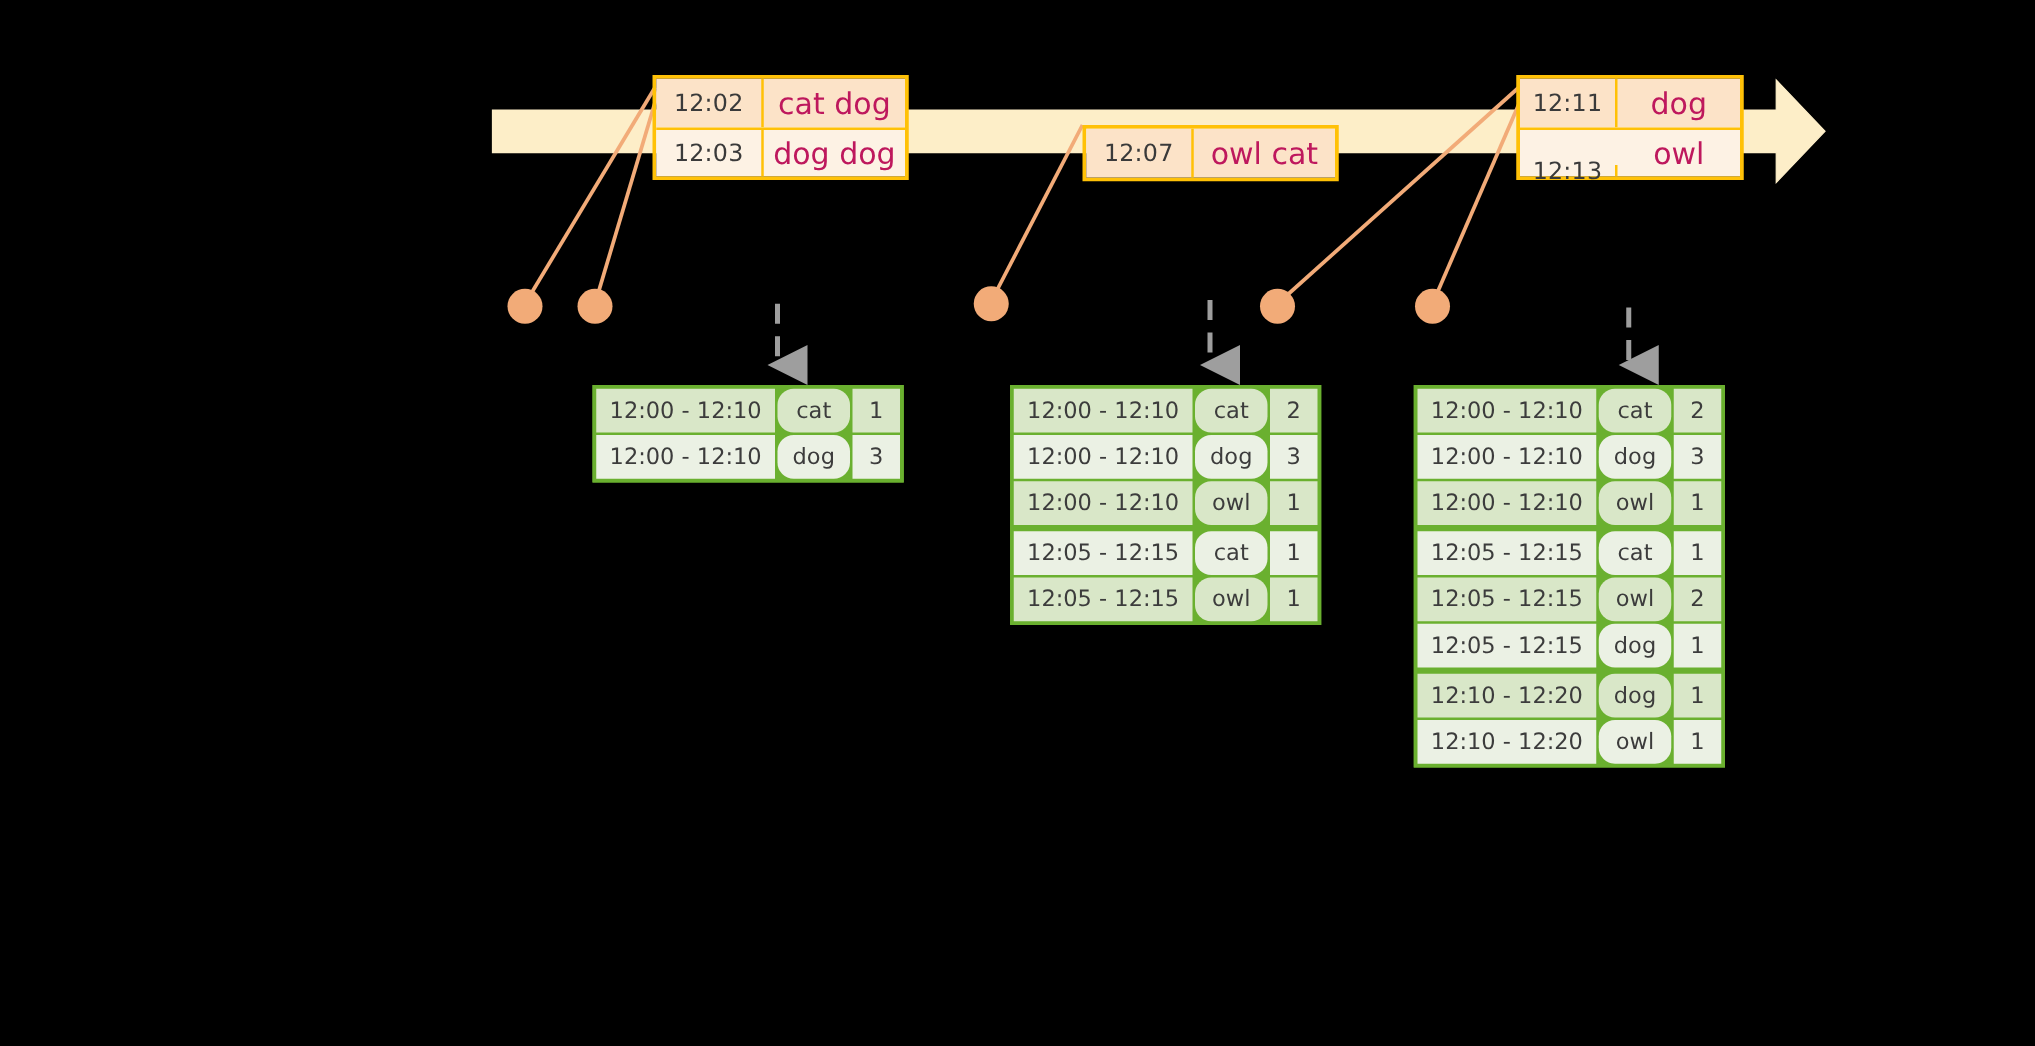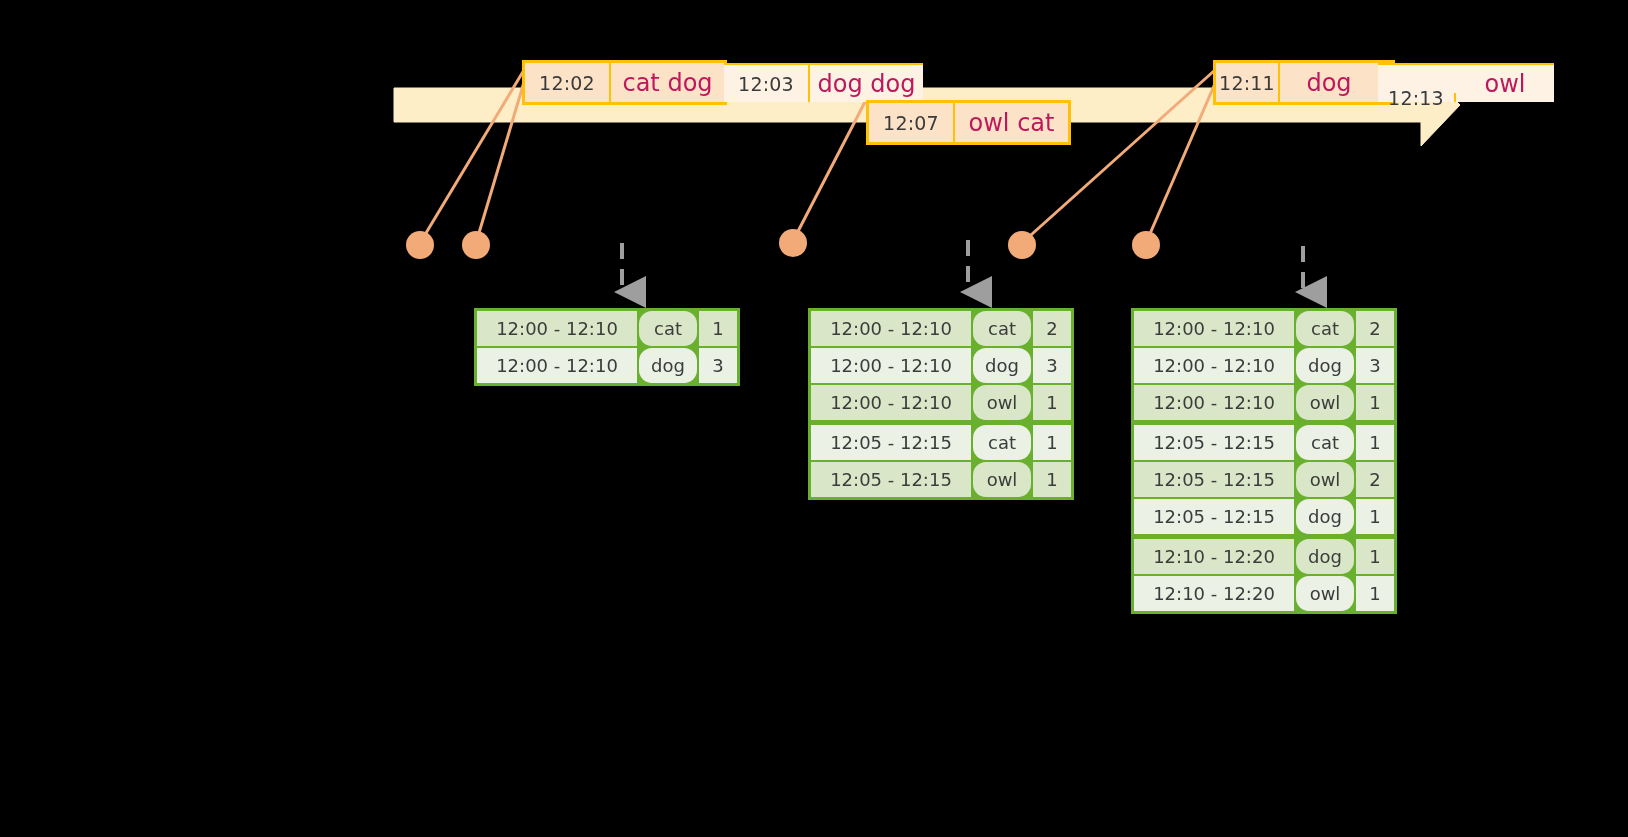--- a/index.html
+++ b/index.html
@@ -22,23 +22,22 @@
     width: 1628px; height: 837px;
     pointer-events: none;
   }
 
   
   .event-box {
     position: absolute;
     border: 3px solid #ffc107;
     box-sizing: border-box;
     display: flex;
-    flex-direction: row;
+    flex-direction: column;
     z-index: 5;
-    align-items: flex-end;
   }
   .event-row {
     display: flex;
     height: 39px;
     box-sizing: border-box;
   }
   .event-row + .event-row {
     border-top: 2px solid #ffc107;
   }
   .event-row.shade-a { background: #fce3c8; }
@@ -86,21 +85,21 @@
   .cell {
     display: flex;
     align-items: center;
     justify-content: center;
     box-sizing: border-box;
     font-size: 18px;
     color: #3c3c3c;
   }
   .cell.shade-a { background: #d9e7c8; }
   .cell.shade-b { background: #ebf1e4; }
-  .cell.c-window { width: 160px; justify-content: center; }
+  .cell.c-window { width: 143px; justify-content: center; }
   .cell.c-key    { width: 58px; border-radius: 13px; }
   .cell.c-count  { width: 38px; }
 
   .tbl-1 { left: 474px; top: 308px; }
   .tbl-2 { left: 808px; top: 308px; }
   .tbl-3 { left: 1131px; top: 308px; }
 </style>
 </head>
 <body>
 
@@ -153,21 +152,21 @@
 
   <div class="event-box" style="left:866px; top:80px; width:205px;margin-top:20px;">
     <div class="event-row shade-a">
       <div class="event-time" style="width:86px;">12:07</div>
       <div class="event-val" style="width:113px;">owl cat</div>
     </div>
   </div>
 
   <div class="event-box" style="left:1213px; top:60px; width:182px;">
     <div class="event-row shade-a">
-      <div class="event-time" style="width:64px;">12:11</div>
+      <div class="event-time" style="width:78px;">12:11</div>
       <div class="event-val" style="width:98px;">dog</div>
     </div>
     <div class="event-row shade-b">
       <div class="event-time" style="width:78px;margin-top:28px;">12:13</div>
       <div class="event-val" style="width:98px;">owl</div>
     </div>
   </div>
 
   <div class="result-table tbl-1" id="tbl-0">
       <div class="result-row">

